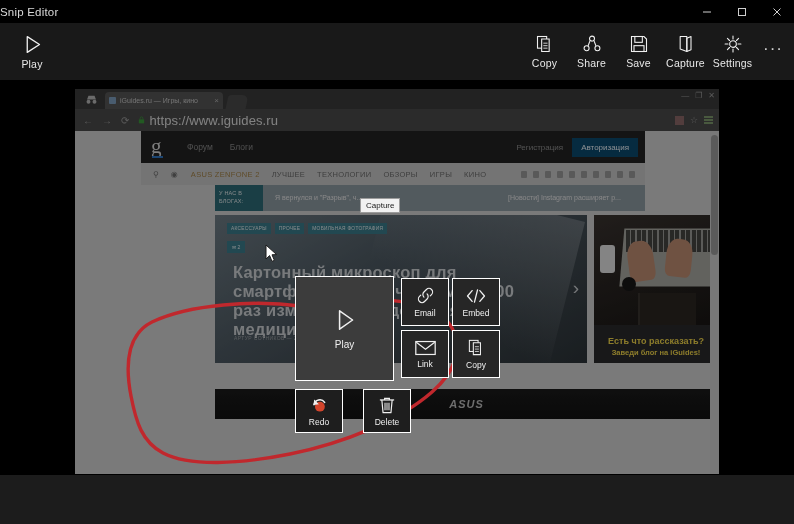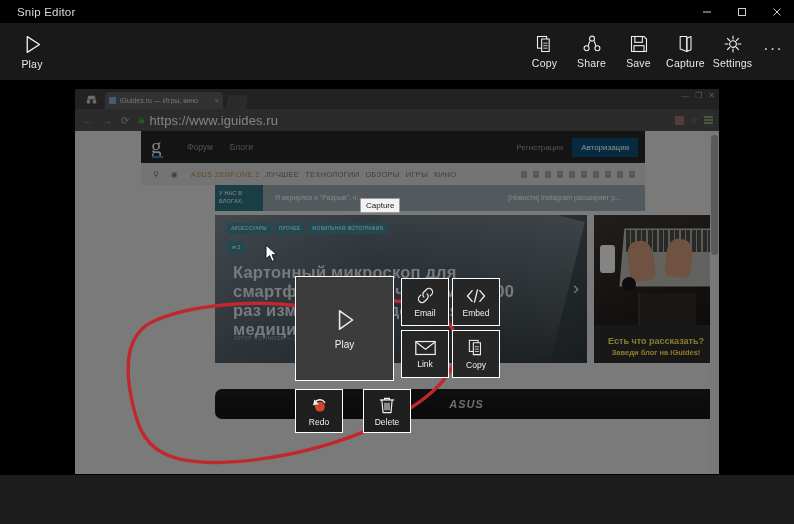--- a/index.html
+++ b/index.html
@@ -10,21 +10,21 @@
     -webkit-font-smoothing:antialiased;
   }
   .app{position:relative;width:794px;height:524px;background:#1c1c1c;}
 
   
   .titlebar{
     position:absolute;left:0;top:0;width:794px;height:23px;
     background:#000;display:flex;align-items:center;
   }
   .title-text{
-    color:#d9d9d9;font-size:11.5px;padding-left:17px;letter-spacing:.2px;
+    color:#d9d9d9;font-size:11.5px;padding-left:0;letter-spacing:.2px;
   }
   .winbtns{margin-left:auto;display:flex;height:23px;}
   .winbtn{
     width:35px;height:23px;display:flex;align-items:center;justify-content:center;
   }
   .winbtn svg{display:block;}
 
   
   .toolbar{
     position:absolute;left:0;top:23px;width:794px;height:57px;
@@ -124,21 +124,21 @@
   .hdr-reg{color:#8f8f8f;font-size:8px;}
   .hdr-auth{
     background:#0c4a6e;color:#eaf3fa;font-size:8px;padding:5px 9px;
   }
 
   .site-nav{
     position:absolute;left:66px;top:32px;width:504px;height:22px;background:#c9c9c9;
     display:flex;align-items:center;
   }
   .nav-ico{color:#6e6e6e;font-size:8px;margin-left:12px;}
-  .nav-items{display:flex;gap:6px;margin-left:13px;}
+  .nav-items{display:flex;gap:12px;margin-left:13px;}
   .nav-items span{font-size:7.5px;color:#6a6a6a;letter-spacing:.3px;}
   .nav-items span.accent{color:#a38247;}
   .nav-social{margin-left:auto;display:flex;gap:6px;padding-right:10px;}
   .nav-social i{
     display:block;width:6px;height:7px;background:#9a9a9a;border-radius:1px;
   }
 
   .blogstrip{
     position:absolute;left:140px;top:54px;width:430px;height:26px;
     background:#8e9ba3;overflow:hidden;
@@ -214,21 +214,21 @@
   }
   .aside-cap{
     position:absolute;left:0;bottom:6px;width:124px;text-align:center;
   }
   .aside-cap .l1{color:#f2d64a;font-size:9px;font-weight:bold;display:block;}
   .aside-cap .l2{color:#f2d64a;font-size:7.5px;font-weight:bold;display:block;margin-top:2px;}
 
   .asusbanner{
     position:absolute;left:140px;top:258px;width:503px;height:30px;
     background:linear-gradient(180deg,#1b1b1b,#121212);
-    display:flex;align-items:center;justify-content:center;border-radius:7px;
+    display:flex;align-items:center;justify-content:center;
   }
   .asusbanner .word{
     color:#bdbdbd;font-size:11px;font-style:italic;font-weight:bold;letter-spacing:1px;
   }
 
   
   .dim{
     position:absolute;left:0;top:0;width:644px;height:385px;
     background:rgba(0,0,0,.42);pointer-events:none;
   }

